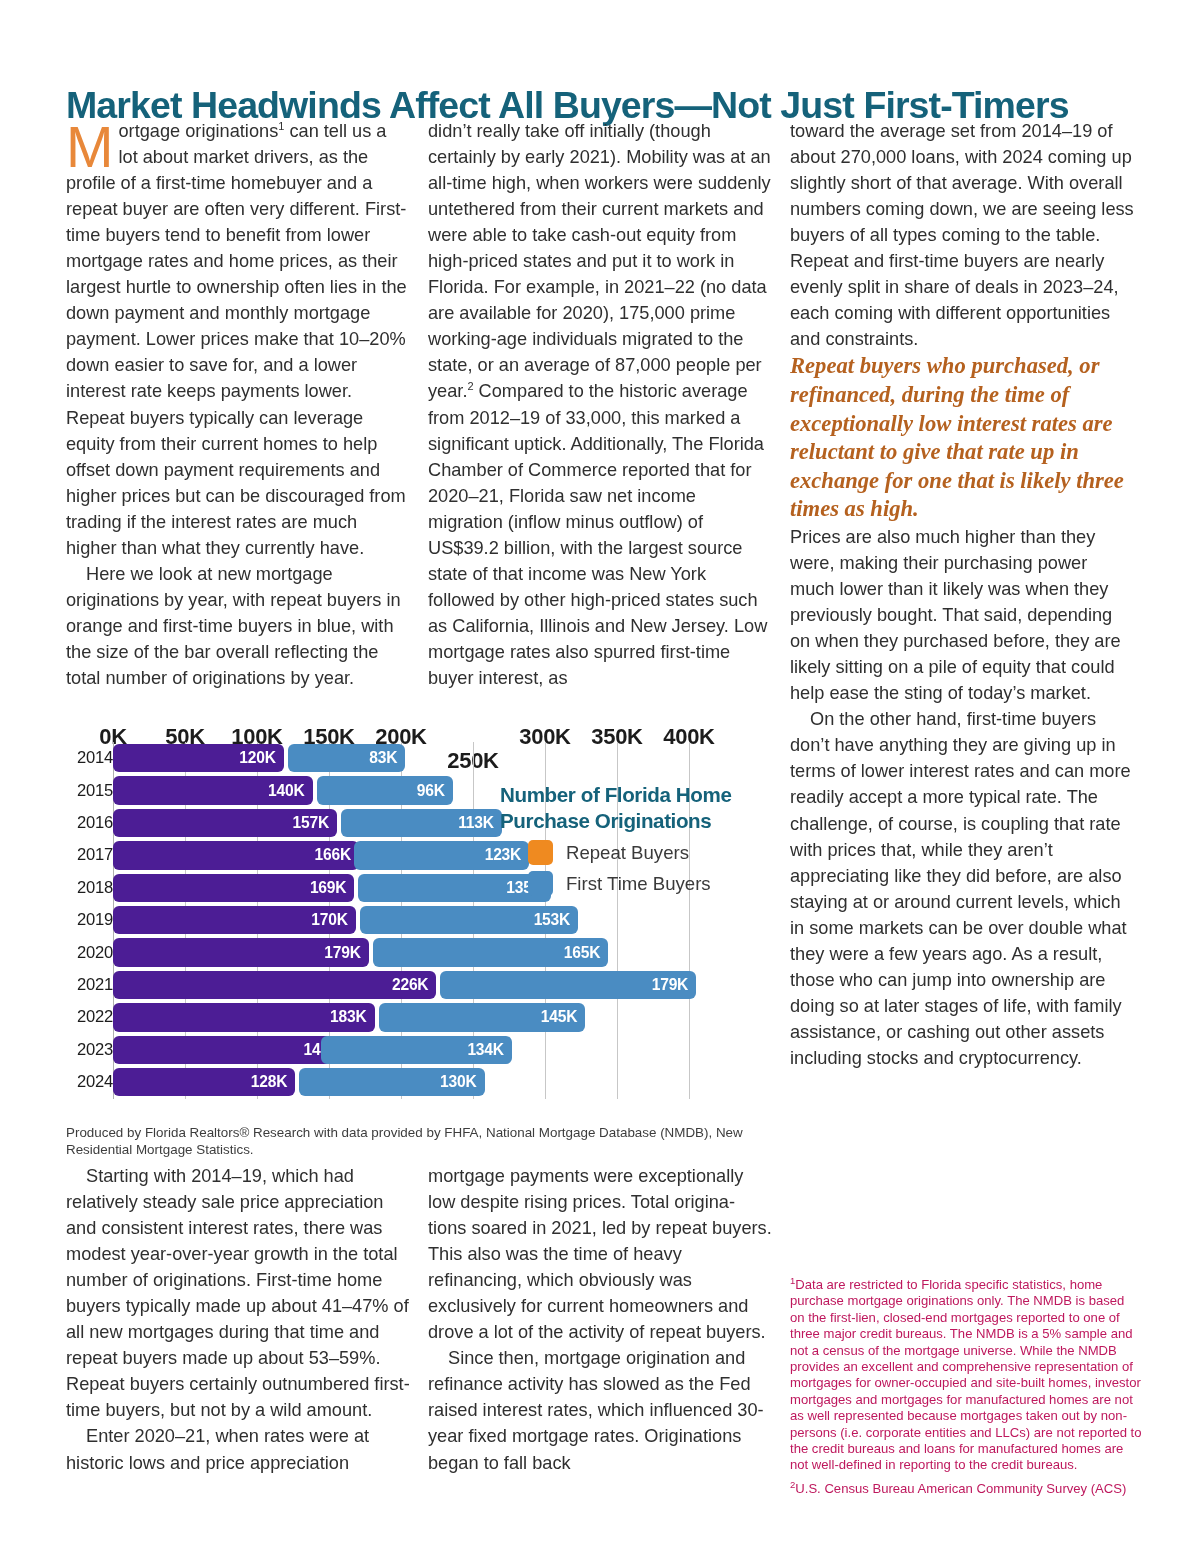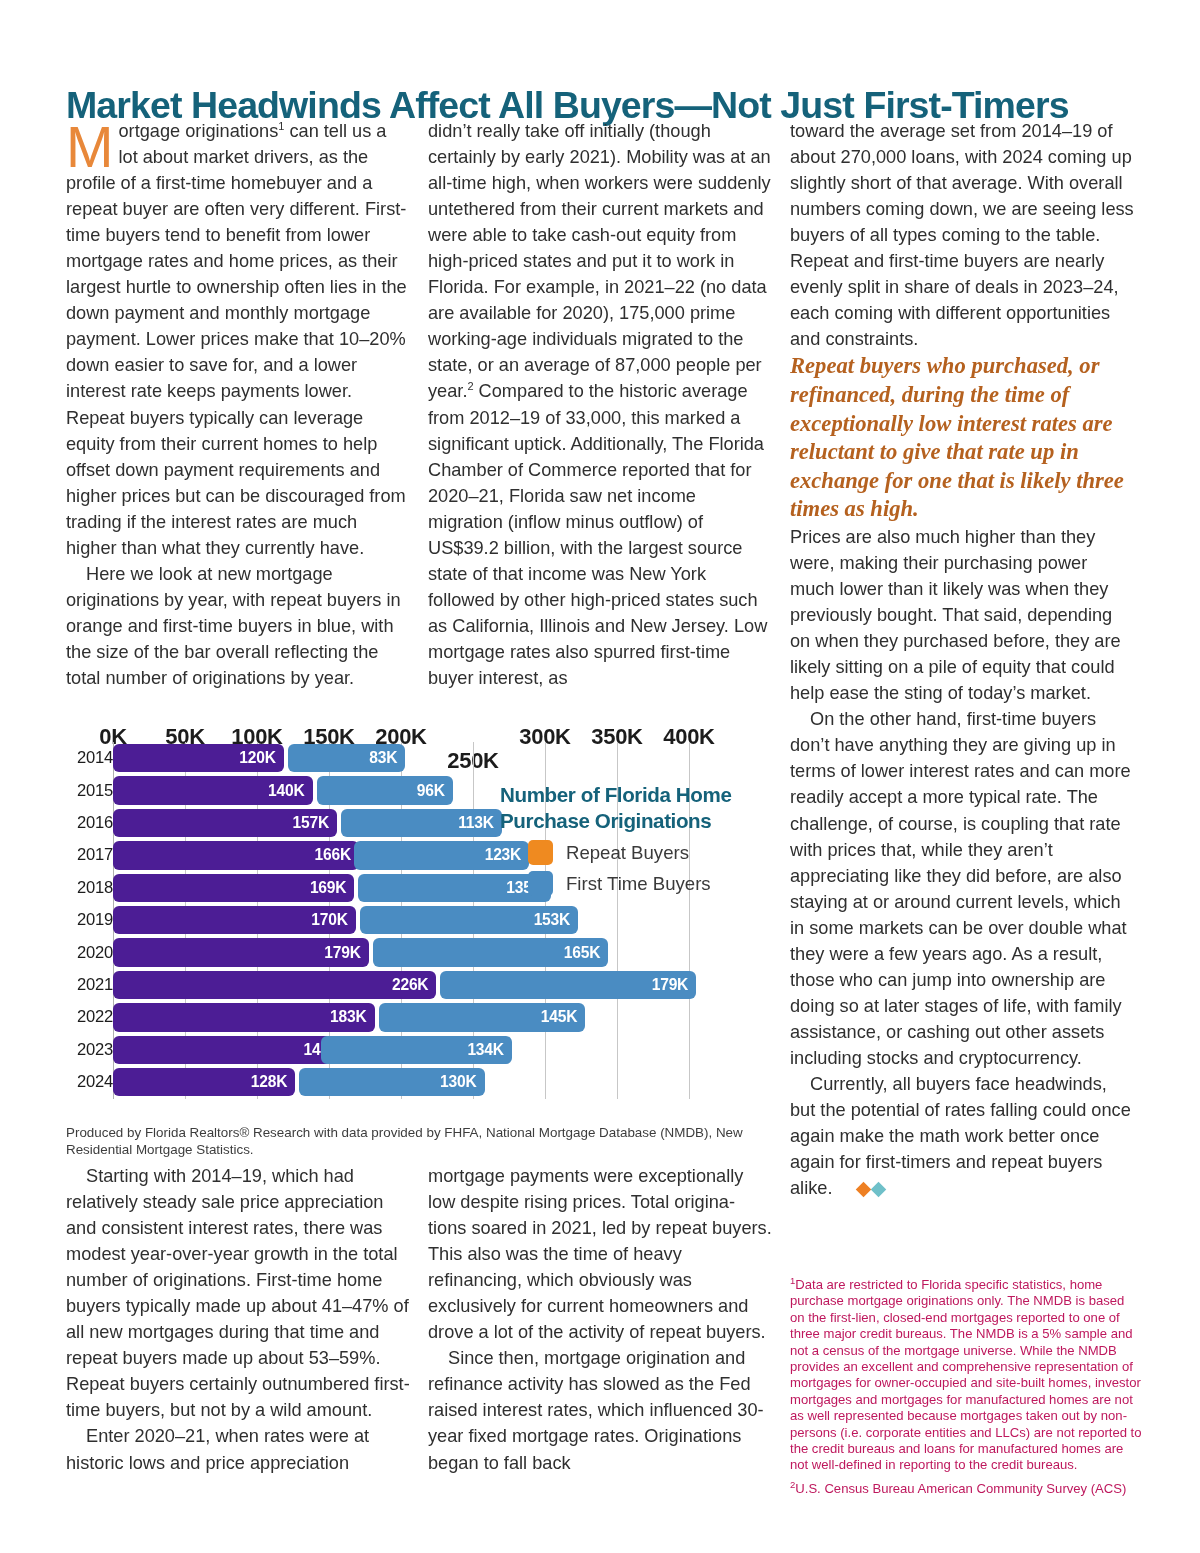--- a/index.html
+++ b/index.html
@@ -151,21 +151,20 @@
 
   <div class="col col-2-top">
     <p>didn’t really take off initially (though certainly by early 2021). Mobility was at an all-time high, when workers were suddenly untethered from their current markets and were able to take cash-out equity from high-priced states and put it to work in Florida. For example, in 2021–22 (no data are available for 2020), 175,000 prime working-age individuals migrated to the state, or an average of 87,000 people per year.<sup class="fn">2</sup> Compared to the historic average from 2012–19 of 33,000, this marked a significant uptick. Additionally, The Florida Chamber of Commerce reported that for 2020–21, Florida saw net income migration (inflow minus outflow) of US$39.2 billion, with the largest source state of that income was New York followed by other high-priced states such as California, Illinois and New Jersey. Low mortgage rates also spurred first-time buyer interest, as</p>
   </div>
 
   <div class="col col-3">
     <p>toward the average set from 2014–19 of about 270,000 loans, with 2024 coming up slightly short of that average. With overall numbers coming down, we are seeing less buyers of all types coming to the table. Repeat and first-time buyers are nearly evenly split in share of deals in 2023–24, each coming with different opportunities and constraints.</p>
     <p class="pullquote">Repeat buyers who purchased, or refinanced, during the time of exceptionally low interest rates are reluctant to give that rate up in exchange for one that is likely three times as high.</p>
     <p style="text-indent:0">Prices are also much higher than they were, making their purchasing power much lower than it likely was when they previously bought. That said, depending on when they purchased before, they are likely sitting on a pile of equity that could help ease the sting of today’s market.</p>
     <p>On the other hand, first-time buyers don’t have anything they are giving up in terms of lower interest rates and can more readily accept a more typical rate. The challenge, of course, is coupling that rate with prices that, while they aren’t appreciating like they did before, are also staying at or around current levels, which in some markets can be over double what they were a few years ago. As a result, those who can jump into ownership are doing so at later stages of life, with family assistance, or cashing out other assets including stocks and cryptocurrency.</p>
-    <p><span>Currently, all buyers face headwinds, but the potential of rates falling could once again make the math work better once again for first-timers and repeat buyers alike.</span><span class="endmarks"><span class="dia orange"></span><span class="dia teal"></span></span></p>
   </div>
 
   <div class="chart">
     <div class="chart-axis">
         <div class="tick-label" style="left: 47px;">0K</div>
         <div class="tick-label" style="left: 119px;">50K</div>
         <div class="tick-label" style="left: 191px;">100K</div>
         <div class="tick-label" style="left: 263px;">150K</div>
         <div class="tick-label" style="left: 335px;">200K</div>
         <div class="tick-label" style="left: 407px; margin-top: 24px;">250K</div>

